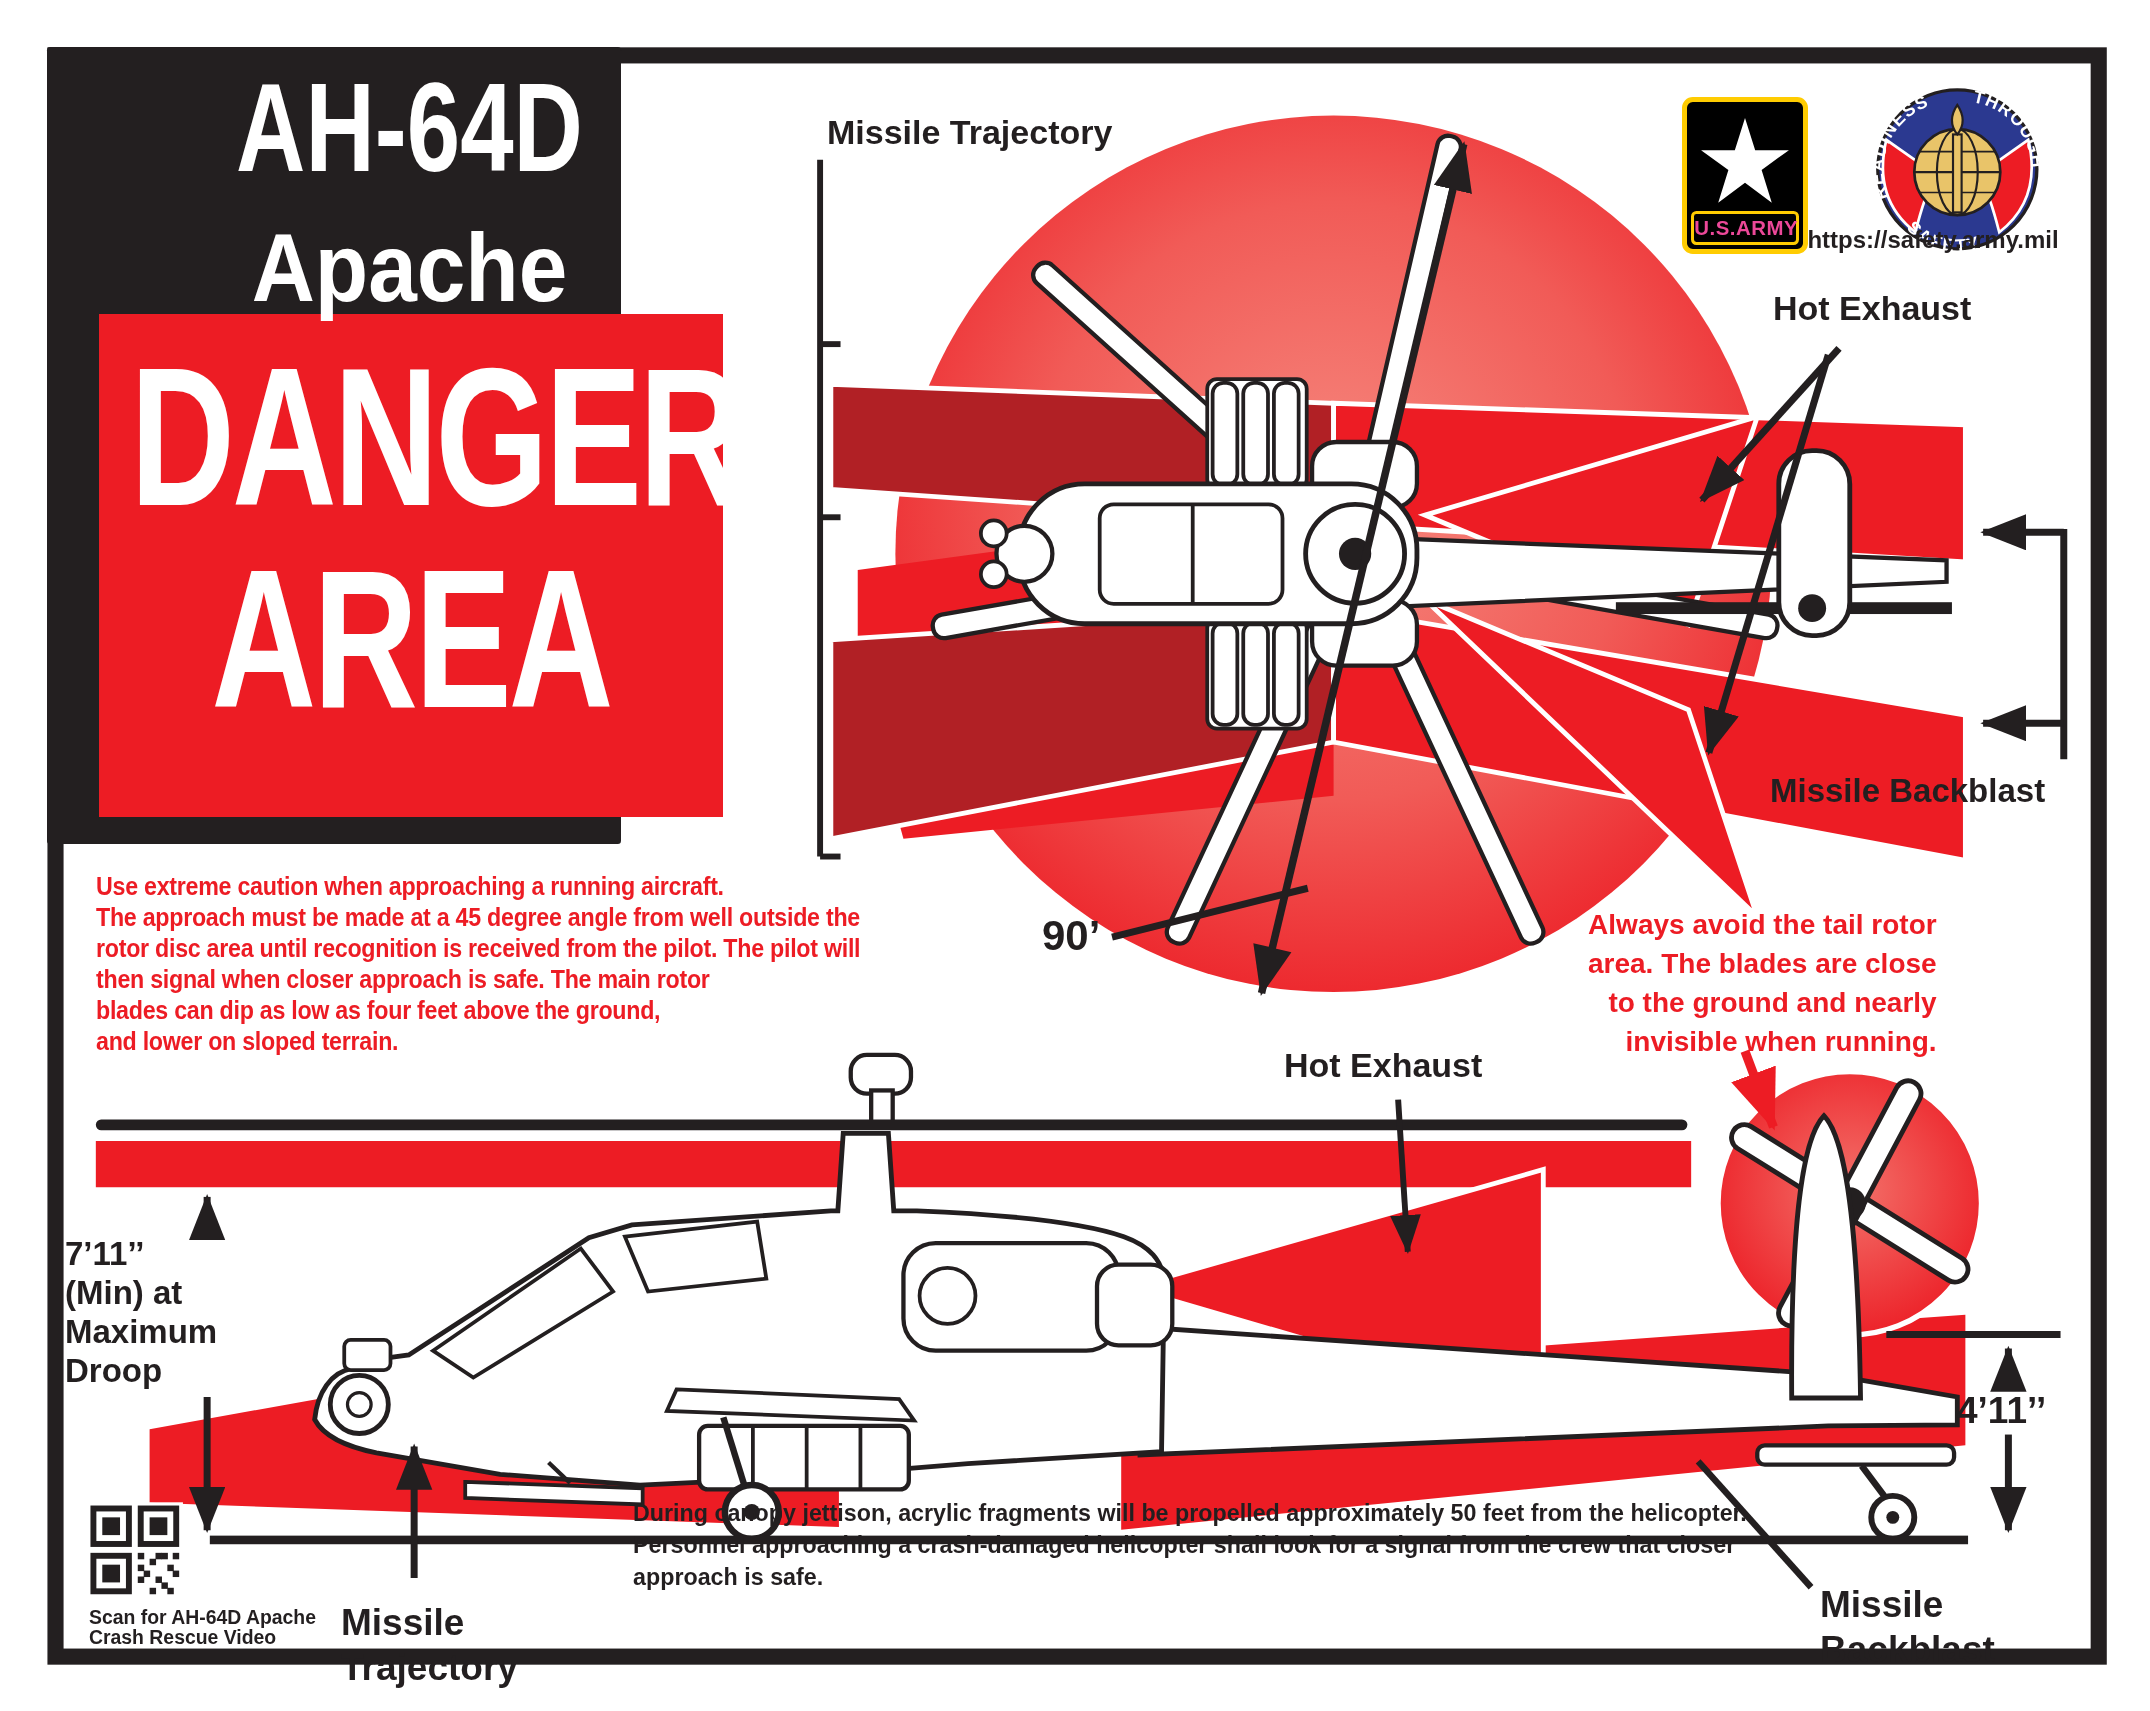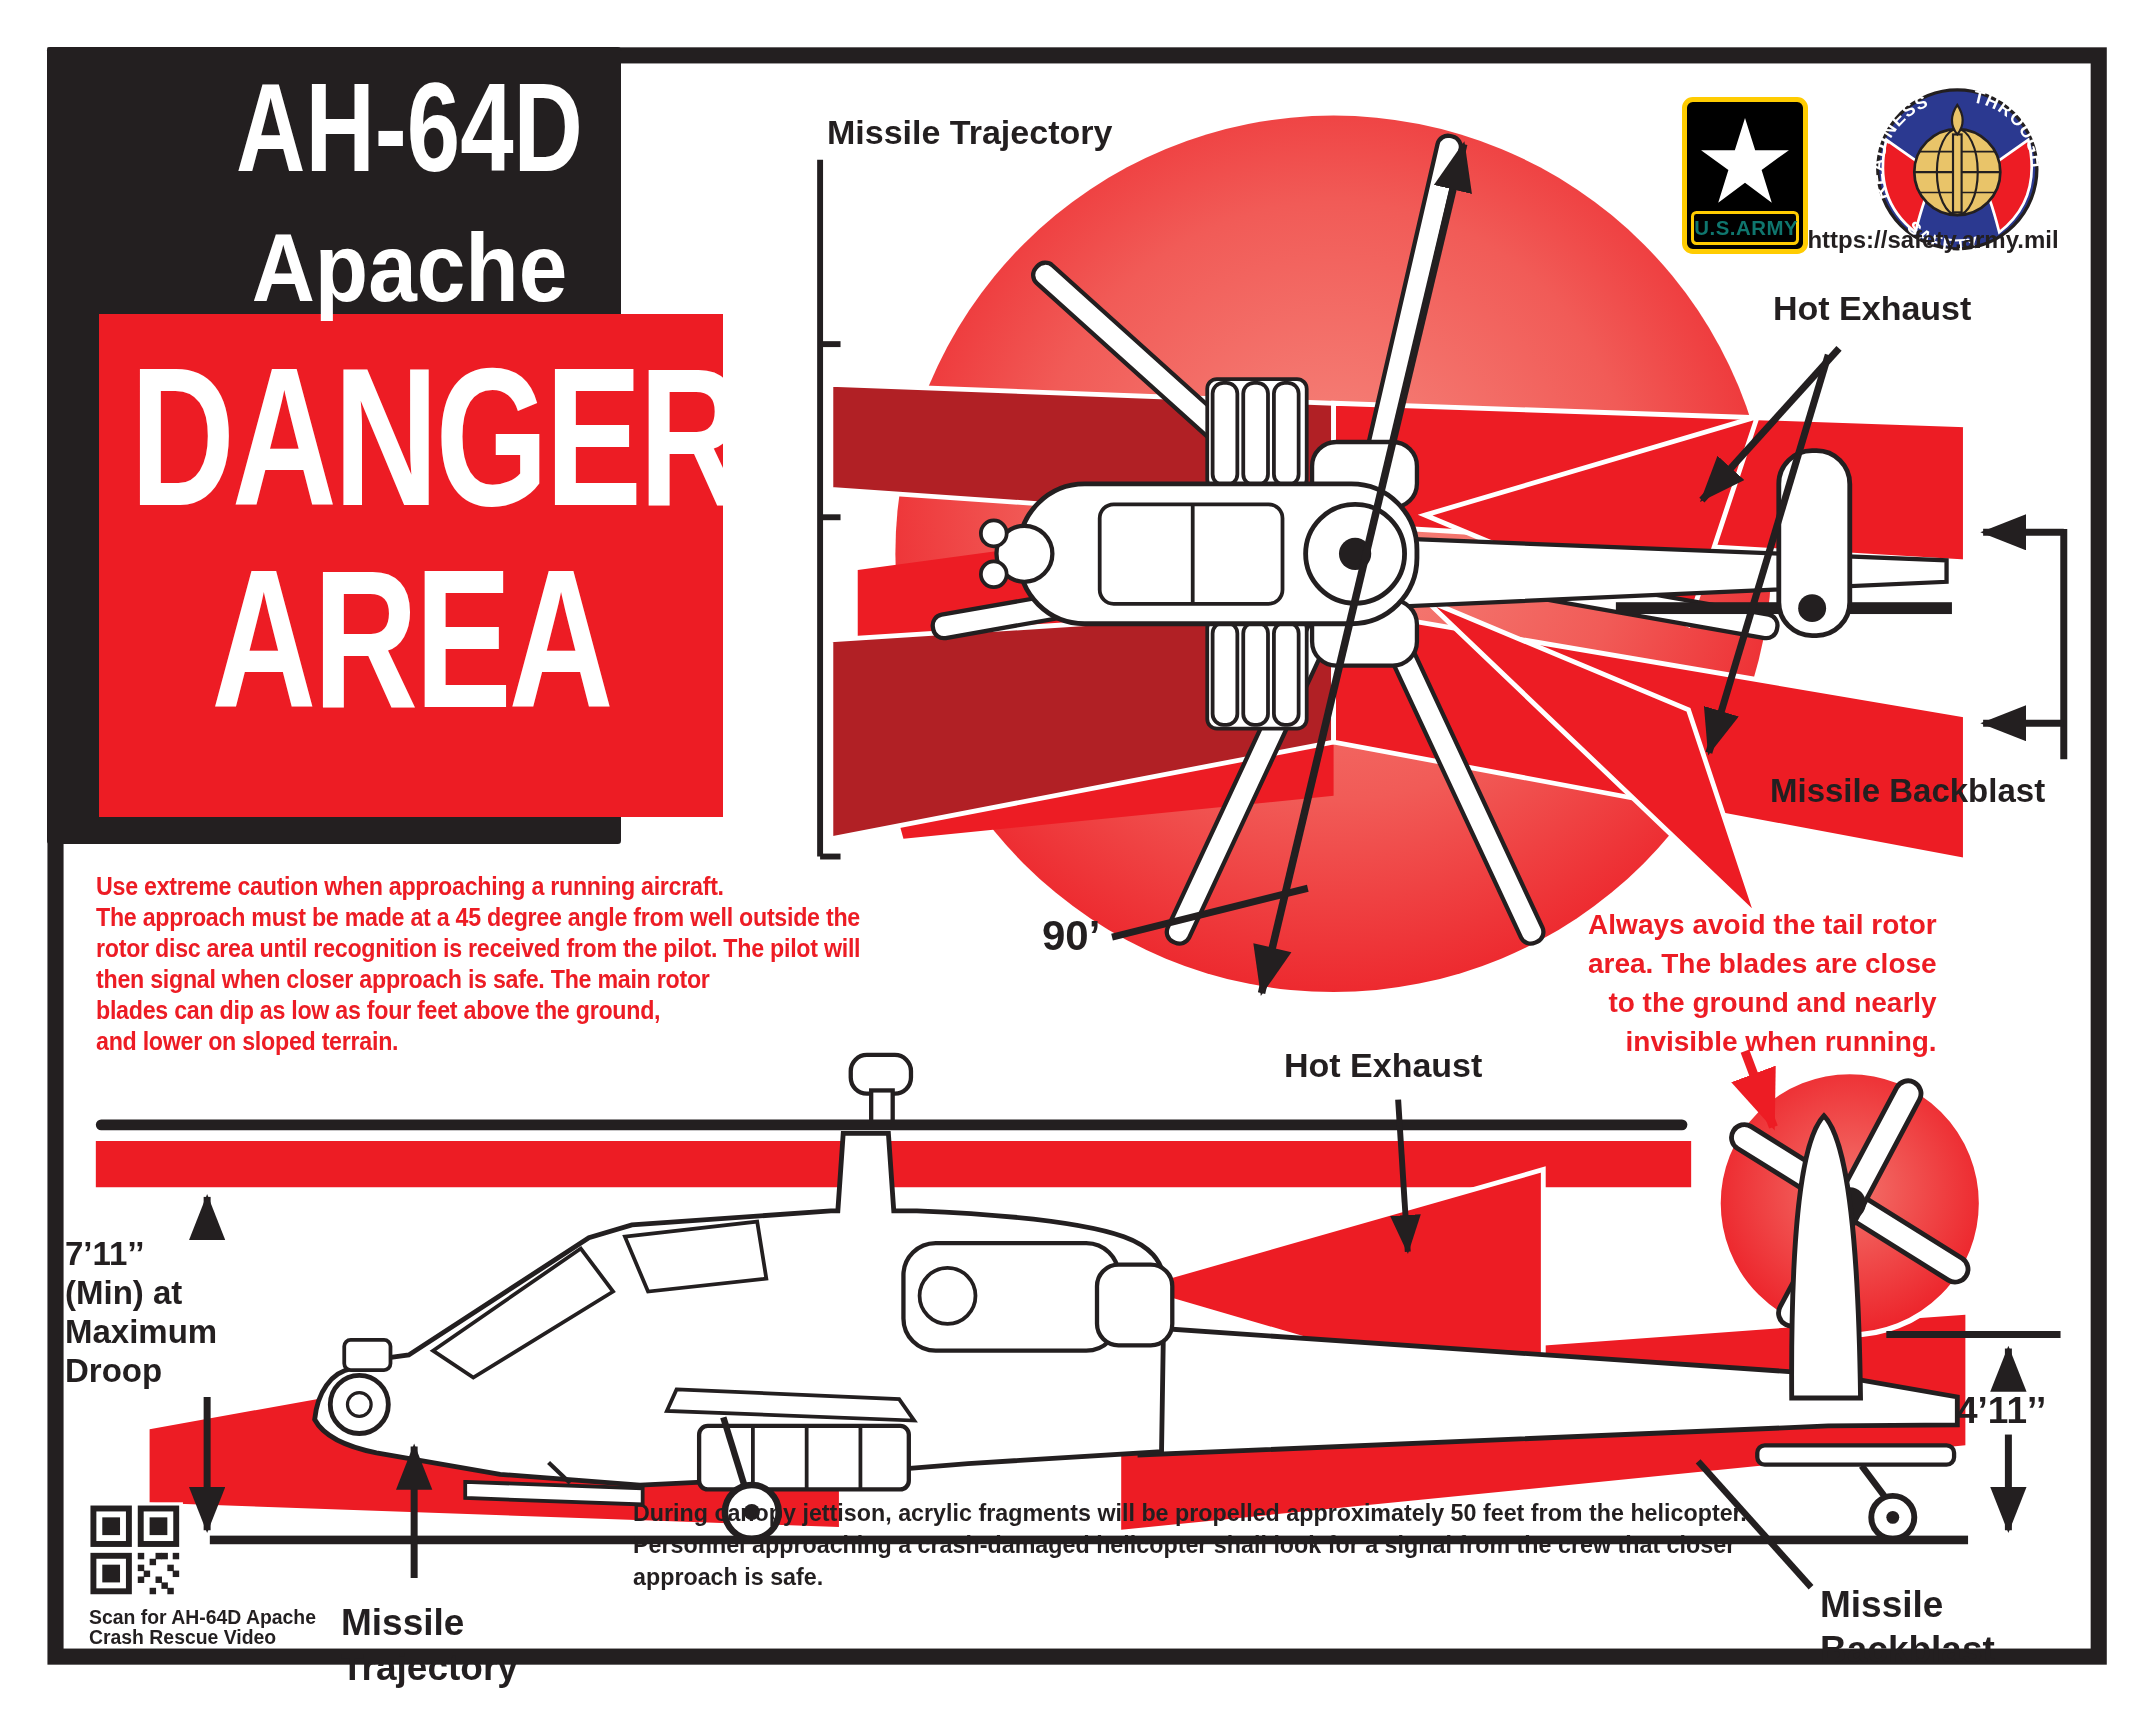--- a/index.html
+++ b/index.html
@@ -17,21 +17,21 @@
   .dangerbox{position:absolute;left:52px;top:267px;width:624px;height:503px;background:#ed1c24;}
   .titleblock .d1{left:52px;top:285px;width:624px;font-size:161px;color:#fff;text-align:center;
                   transform:scale(.9,1.22);transform-origin:center top;letter-spacing:-3.2px;}
   .titleblock .d2{left:52px;top:487px;width:624px;font-size:161px;color:#fff;text-align:center;
                   transform:scale(.9,1.22);transform-origin:center top;letter-spacing:-3.2px;}
   
   .armylogo{position:absolute;left:1682px;top:97px;width:126px;height:157px;background:#000;
             border:5.4px solid #ffcc01;border-radius:10.8px;box-sizing:border-box;}
   .armylogo .star{position:absolute;left:0;top:1.1px;width:100%;height:105px;}
   .armylogo .lbl{position:absolute;left:4.3px;right:4.3px;bottom:4.3px;height:28px;border:3.2px solid #ffcc01;
-                 border-radius:5.4px;color:#0f766e;font-weight:bold;font-size:20.4px;text-align:center;
+                 border-radius:5.4px;color:#ec4899;font-weight:bold;font-size:20.4px;text-align:center;
                  line-height:28px;letter-spacing:0.5px;}
   
   .url{left:1769px;top:227px;width:328px;font-size:24px;text-align:center;}
   .lbl-mt-top{left:827px;top:114px;font-size:34px;}
   .lbl-he-top{left:1773px;top:290px;font-size:34px;}
   .lbl-mb-top{left:1770px;top:773px;font-size:33px;}
   .lbl-50{left:1042px;top:913px;font-size:42px;}
   .caution{left:96px;top:871px;font-size:25px;line-height:31px;letter-spacing:-0.3px;
            transform:scale(.93,1);transform-origin:left top;}
   .tailwarn{left:1588px;top:905px;font-size:28px;line-height:39px;text-align:right;}

